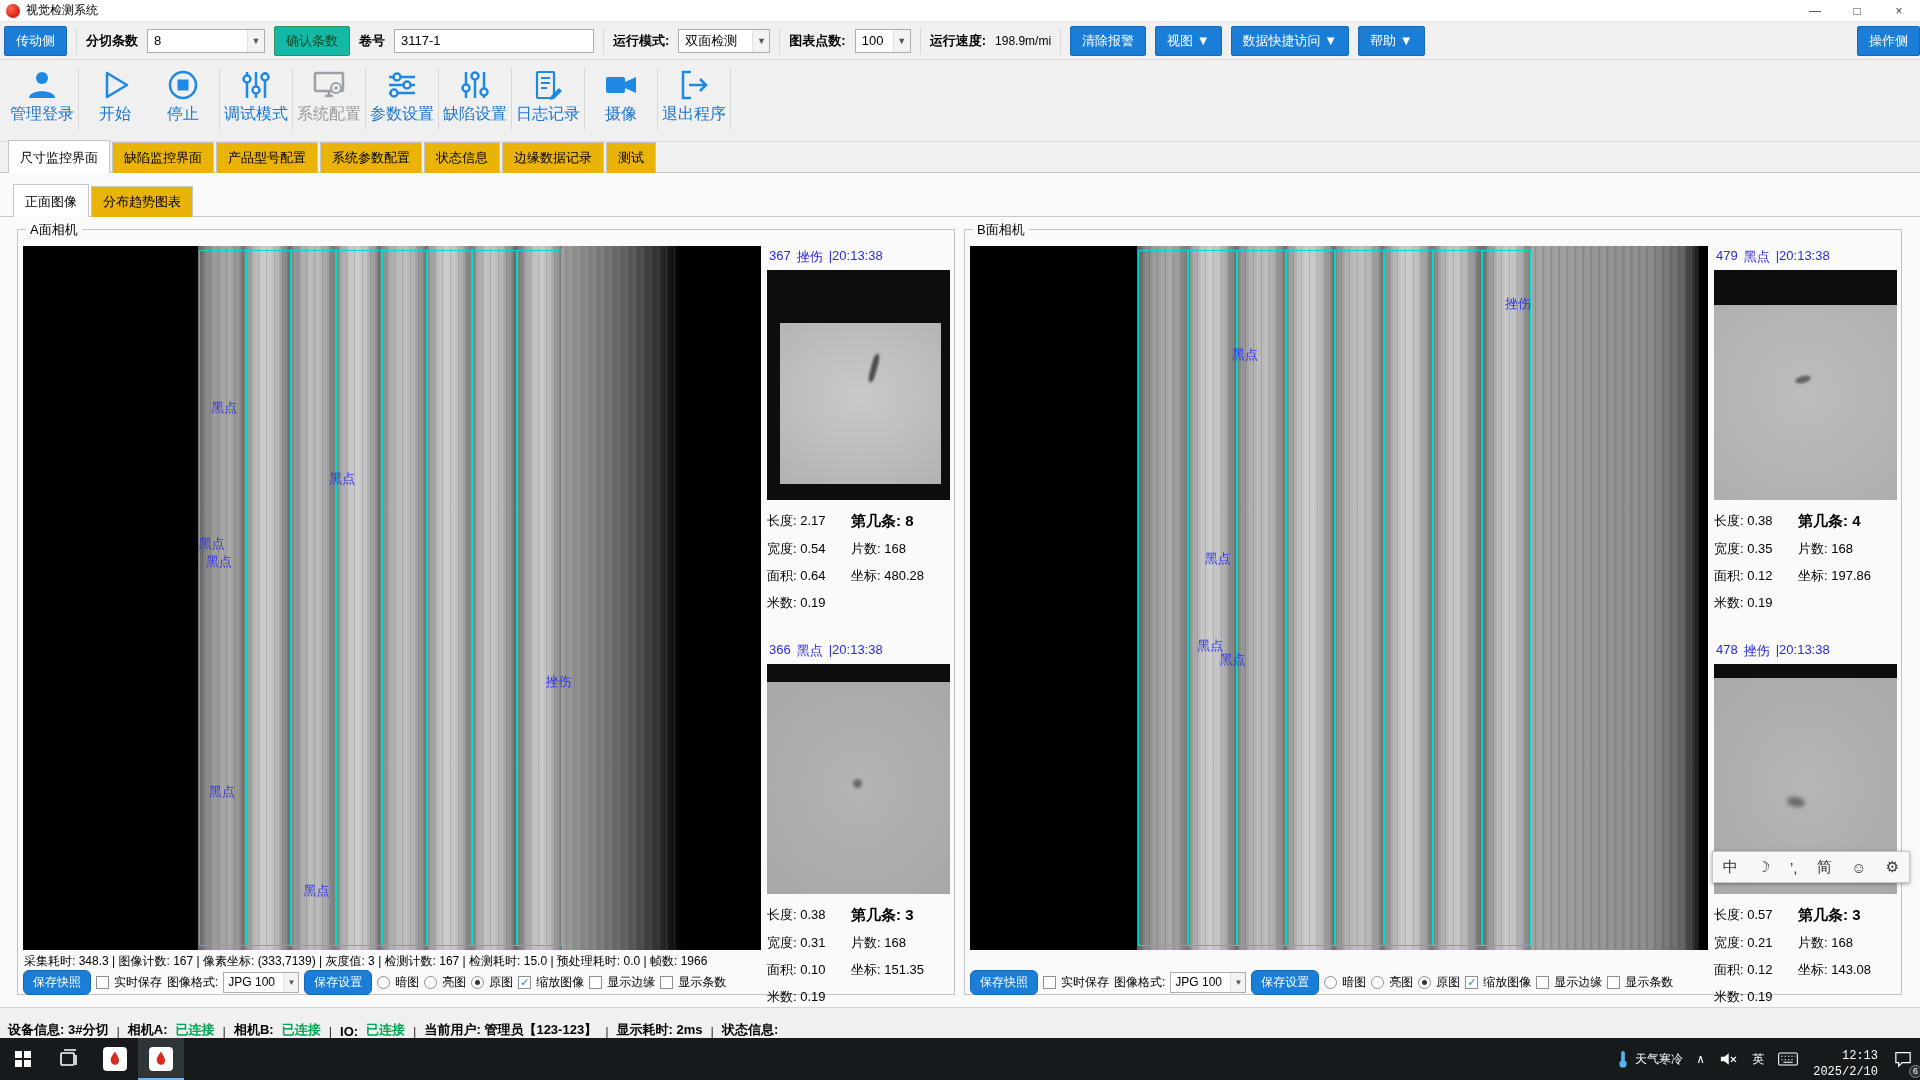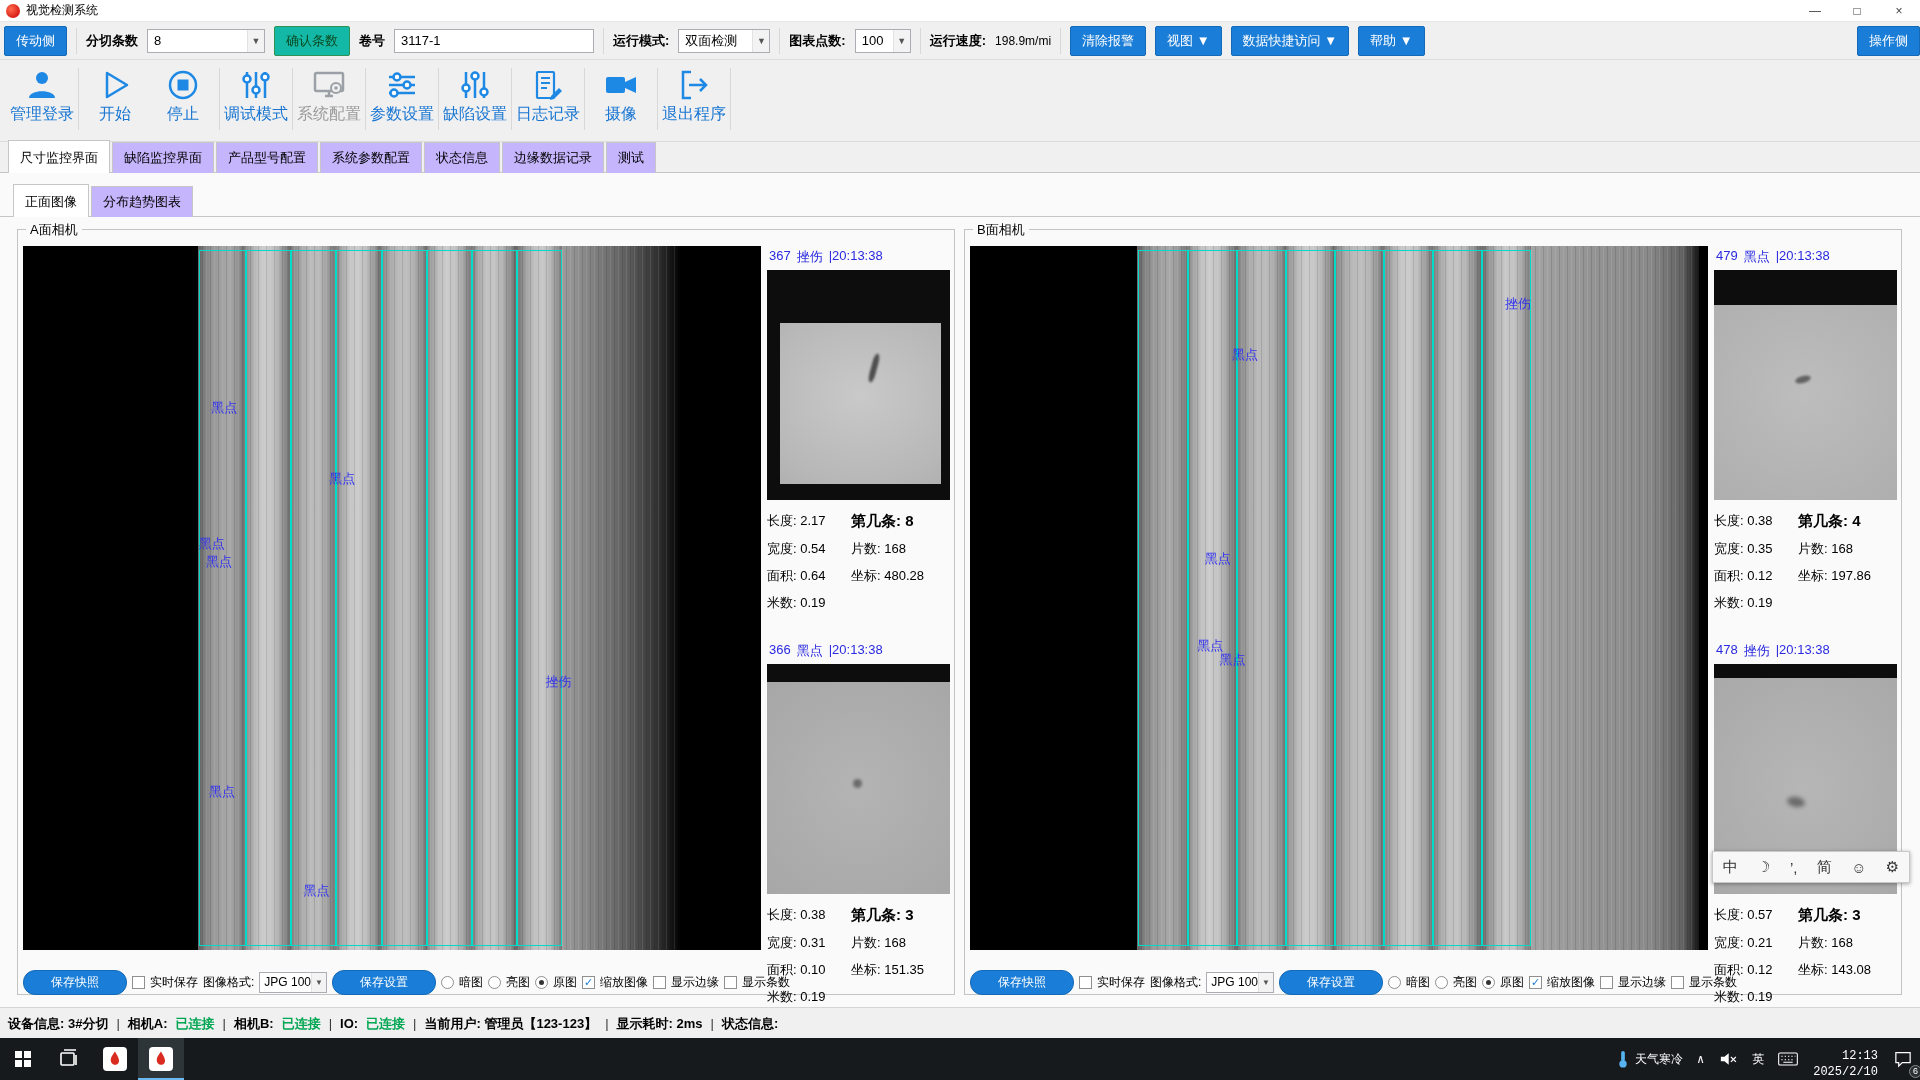--- a/index.html
+++ b/index.html
@@ -28,21 +28,21 @@
   .spacer { margin-left:auto; }
 
   
   .icon-bar { height:82px; background:#f0f0f0; border-bottom:1px solid #dcdcdc; display:flex; align-items:flex-start; padding:7px 4px 0 8px; }
   .tool { width:68px; display:flex; flex-direction:column; align-items:center; gap:2px; color:#1976d2; font-size:16px; padding-top:1px; }
   .tool.disabled { color:#9a9a9a; }
   .tsep { width:1px; height:62px; background:#d8d8d8; margin:1px 2px 0; flex:none; }
 
   
   .tabs { display:flex; align-items:flex-end; height:31px; background:#f0f0f0; border-bottom:1px solid #c6c6c6; padding-left:8px; }
-  .tab { border:1px solid #c6c6c6; border-bottom:none; background:#c4b5fd; padding:6px 11px; margin-right:2px; position:relative; top:1px; white-space:nowrap; }
+  .tab { border:1px solid #c6c6c6; border-bottom:none; background:#eab308; padding:6px 11px; margin-right:2px; position:relative; top:1px; white-space:nowrap; }
   .tab.active { background:#fff; padding-top:8px; }
   .page { background:#fafafa; }
   .subtabs { padding-left:13px; padding-top:13px; background:#fafafa; border-bottom:1px solid #c6c6c6; display:flex; align-items:flex-end; height:44px; }
 
   
   .main { position:relative; height:790px; background:#fafafa; }
   .gbox { position:absolute; top:12px; width:938px; height:766px; border:1px solid #c3c3c3; }
   #gbox-a { left:17px; } #gbox-b { left:964px; }
   .gtitle { position:absolute; top:-9px; left:8px; background:#fafafa; padding:0 4px; font-size:13px; }
 
@@ -58,21 +58,21 @@
   .tail-a { left:73.1%; width:16.1%; background:linear-gradient(90deg,#9c9c9c 0%,#828282 25%,#5e5e5e 55%,#2e2e2e 82%,#000 100%); }
   .tail-b { left:76%; width:22.8%; background:linear-gradient(90deg,#a3a3a3 0%,#949494 35%,#8a8a8a 70%,#636363 90%,#161616 100%); }
   .frame { position:absolute; top:4px; bottom:4px; border:1px solid #00dcc8; }
   .frame-a { left:23.8%; width:49.3%; }
   .frame-b { left:22.7%; width:53.3%; }
   .cutline { position:absolute; top:0; bottom:0; width:2px; background:#00dcc8; }
   .ilabel { position:absolute; color:#3232f0; font-size:13px; white-space:nowrap; }
 
   .cam-status { position:absolute; left:6px; top:723px; width:740px; font-size:12px; white-space:nowrap; overflow:hidden; }
   .cam-ctrl { position:absolute; left:5px; top:741px; width:742px; height:22px; display:flex; align-items:center; gap:5px; font-size:12px; white-space:nowrap; }
-  .sbtn { background:#1a7dd7; color:#fff; font-size:12px; padding:3px 27px; border-radius:12px; border:1px solid #156ab8; }
+  .sbtn { background:#1a7dd7; color:#fff; font-size:12px; padding:3px 9px; border-radius:6px; border:1px solid #156ab8; }
   .cb { width:13px; height:13px; border:1px solid #8f8f8f; background:#fff; display:inline-flex; align-items:center; justify-content:center; flex:none; font-size:11px; color:#1a7dd7; font-weight:bold; }
   .rb { width:13px; height:13px; border:1px solid #8f8f8f; border-radius:50%; background:#fff; display:inline-block; position:relative; flex:none; }
   .rb.on::after { content:""; position:absolute; left:3px; top:3px; width:5px; height:5px; border-radius:50%; background:#333; }
   .fmt { background:#fff; border:1px solid #abadb3; height:21px; display:inline-flex; align-items:center; padding-left:4px; width:76px; font-size:12px; }
   .fmt .arr { margin-left:auto; width:15px; height:100%; display:flex; align-items:center; justify-content:center; font-size:8px; color:#555; border-left:1px solid #e2e2e2; background:#f3f3f3; }
 
   
   .defcol { position:absolute; left:749px; top:16px; width:183px; height:746px; }
   .dcard { margin-bottom:28px; }
   .dhead { display:flex; gap:6px; color:#2a2ae0; font-size:13px; padding:2px 2px 4px; }
@@ -84,21 +84,21 @@
   .snap-a2 .ph { left:0; right:0; top:8%; bottom:0; background:radial-gradient(130% 120% at 50% 50%, #b4b4b4, #a6a6a6 60%, #979797); }
   .snap-a2 .mk { left:47%; top:50%; width:9px; height:9px; border-radius:50%; background:#6b6b6b; filter:blur(1.5px); }
   .snap-b1 .ph { left:0; right:0; top:15%; bottom:0; background:radial-gradient(130% 120% at 50% 45%, #bdbdbd, #aeaeae 60%, #9d9d9d); }
   .snap-b1 .mk { left:44%; top:46%; width:16px; height:7px; transform:rotate(-15deg); background:#636363; border-radius:50%; filter:blur(1.2px); }
   .snap-b2 .ph { left:0; right:0; top:6%; bottom:0; background:radial-gradient(130% 120% at 50% 50%, #b6b6b6, #a8a8a8 60%, #9a9a9a); }
   .snap-b2 .mk { left:40%; top:58%; width:18px; height:10px; transform:rotate(10deg); background:#6a6a6a; border-radius:50%; filter:blur(2px); }
   .dstats { display:grid; grid-template-columns:84px 1fr; row-gap:9px; padding-top:12px; font-size:13px; }
   .dstats .big { font-weight:bold; font-size:15px; }
 
   
-  .app-status { height:32px; background:#f0f0f0; border-top:1px solid #d5d5d5; display:flex; align-items:center; gap:8px; padding-left:8px; font-weight:bold; }
+  .app-status { height:32px; background:#f0f0f0; border-top:1px solid #d5d5d5; display:flex; align-items:flex-end; gap:8px; padding-left:8px; font-weight:bold; }
   .ok { color:#00a651; }
   .ssep { font-weight:normal; color:#333; }
 
   
   .taskbar { position:absolute; left:0; bottom:0; width:100%; height:42px; background:#161a1d; display:flex; align-items:center; color:#fff; z-index:50; }
   .tb-ico { width:46px; height:42px; display:flex; align-items:center; justify-content:center; flex:none; }
   .tb-ico.active { background:#2e3539; box-shadow:inset 0 -2px 0 #6cb8f0; }
   .winlogo { display:grid; grid-template-columns:7px 7px; grid-template-rows:7px 7px; gap:2px; }
   .winlogo i { background:#fff; }
   .appico { width:24px; height:24px; background:#fff; border-radius:4px; display:flex; align-items:center; justify-content:center; }
@@ -303,20 +303,21 @@
         </div>
         <span class="ilabel" style="left:25.5%;top:21.8%">黑点</span>
         <span class="ilabel" style="left:41.5%;top:31.8%">黑点</span>
         <span class="ilabel" style="left:23.8%;top:41.0%">黑点</span>
         <span class="ilabel" style="left:24.8%;top:43.6%">黑点</span>
         <span class="ilabel" style="left:70.8%;top:60.7%">挫伤</span>
         <span class="ilabel" style="left:25.2%;top:76.3%">黑点</span>
         <span class="ilabel" style="left:38.0%;top:90.3%">黑点</span>
       </div>
 
+      <div class="cam-status">采集耗时: 348.3 | 图像计数: 167 | 像素坐标: (333,7139) | 灰度值: 3 | 检测计数: 167 | 检测耗时: 15.0 | 预处理耗时: 0.0 | 帧数: 1966</div>
 
       <div class="cam-ctrl">
         <span class="sbtn">保存快照</span>
         <span class="cb"></span>
         <span>实时保存</span>
         <span>图像格式:</span>
         <span class="fmt">
           <span>JPG 100</span>
           <span class="arr">▼</span>
         </span>

